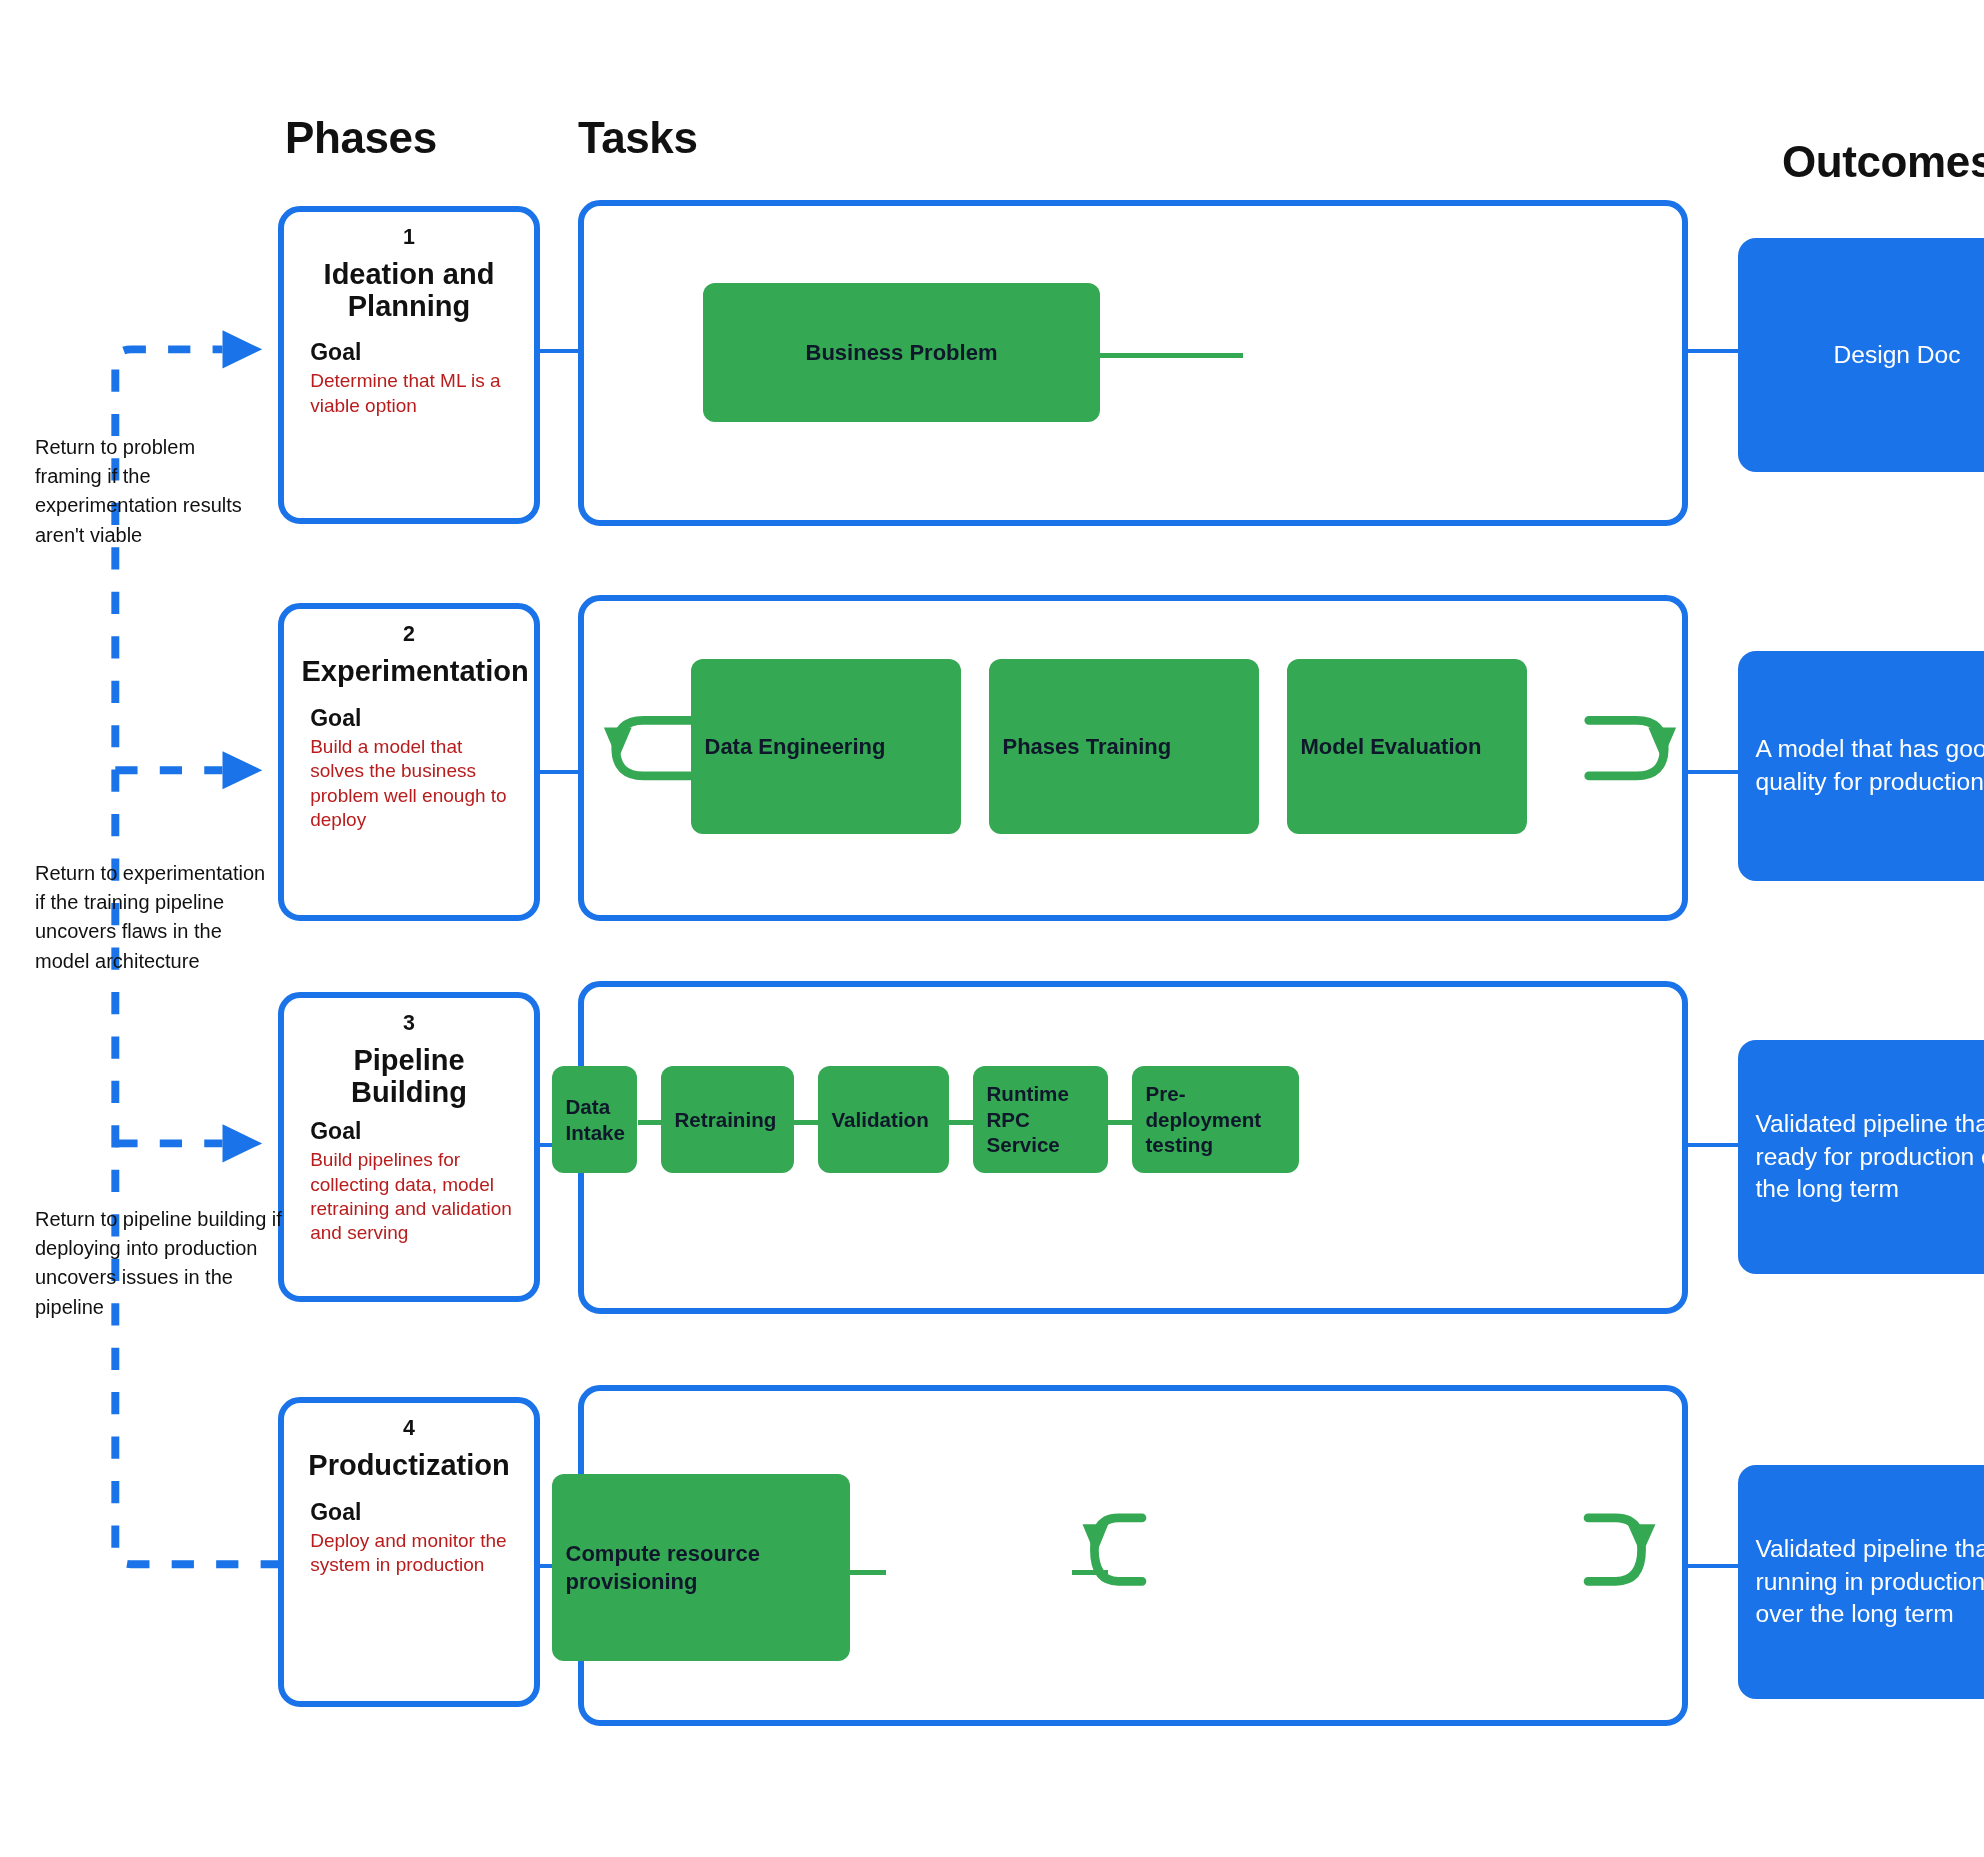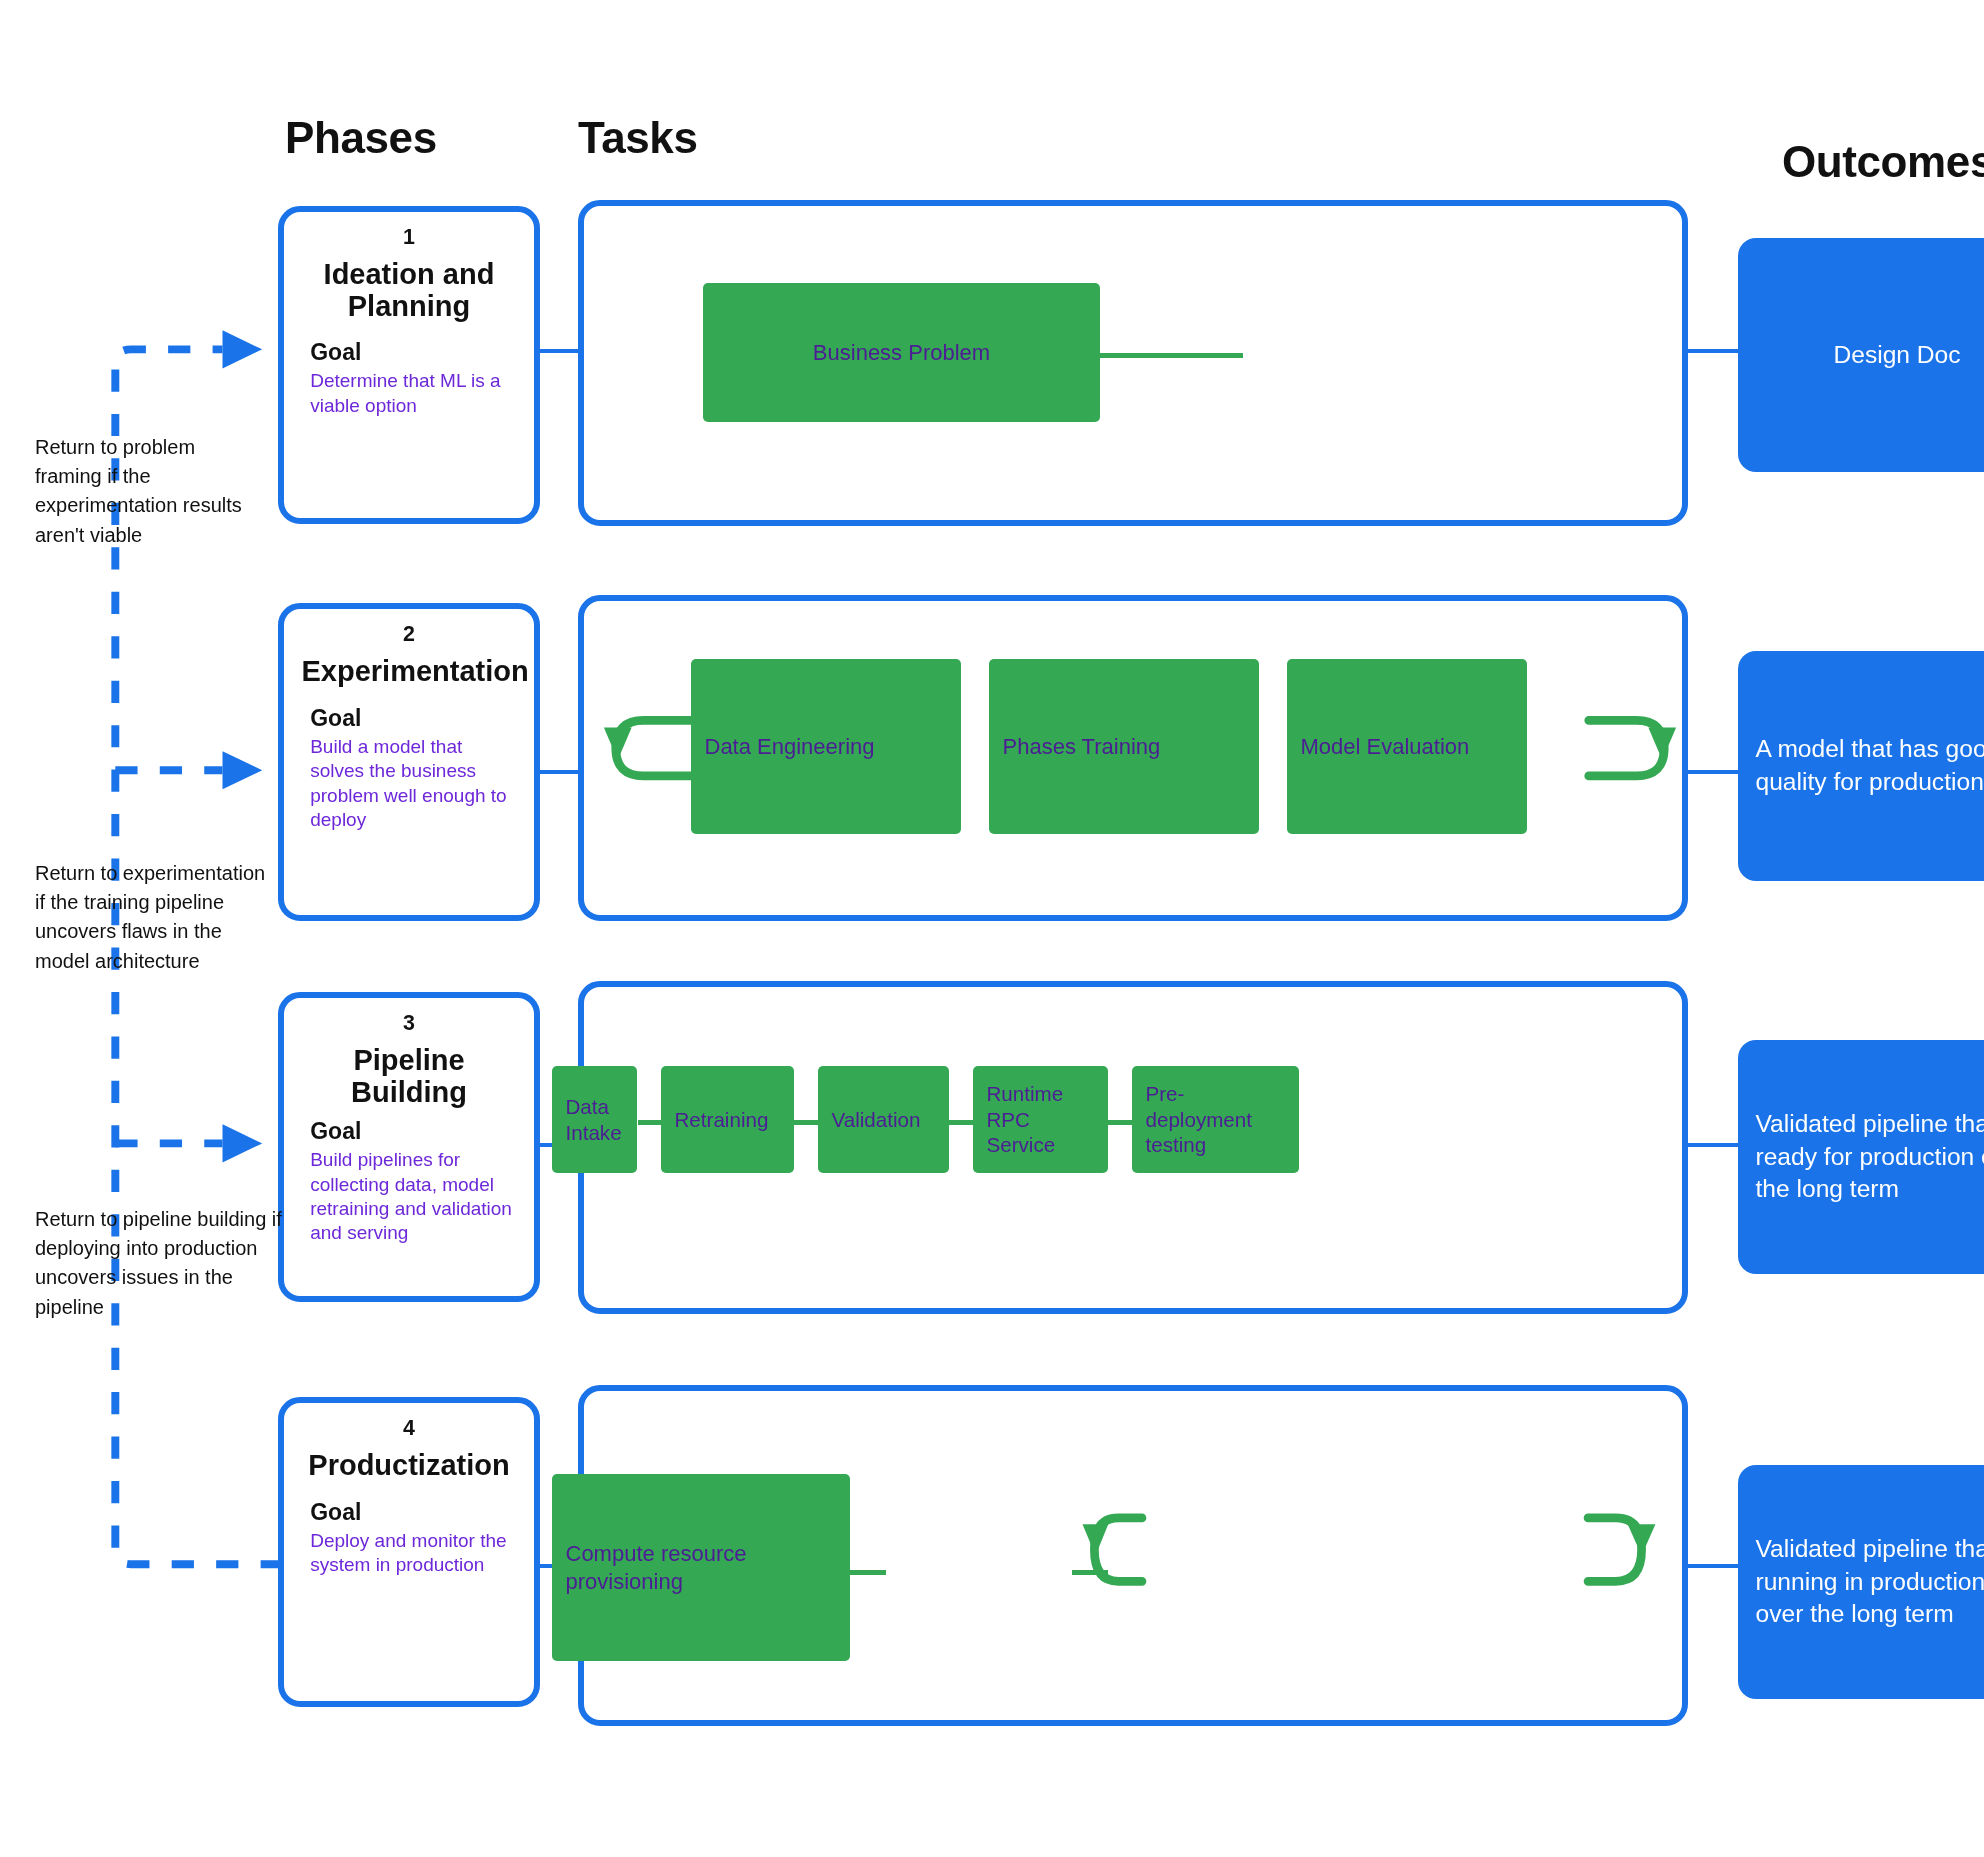--- a/index.html
+++ b/index.html
@@ -57,47 +57,47 @@
   .phase-goal-label{
     font-size:23px;
     font-weight:bold;
     color:#111111;
     line-height:1.1;
     margin:0 0 4px 0;
   }
   .phase-goal-text{
     font-size:19px;
     font-weight:normal;
-    color:#6d28d9;
+    color:#b91c1c;
     line-height:1.28;
     margin:0;
   }
 
   
   .tasks-panel{
     position:absolute;
     box-sizing:border-box;
     border:6.4px solid #1a73e8;
     border-radius:22px;
     background:#ffffff;
   }
 
   
   .task-box{
     position:absolute;
     box-sizing:border-box;
     background:#34a853;
-    border-radius:5px;
-    color:#4c1d95;
+    border-radius:12px;
+    color:#0f172a;
     display:flex;
     align-items:center;
     padding:0 13.5px;
     font-size:22px;
     line-height:1.24;
-    font-weight:normal;
+    font-weight:bold;
   }
   .task-box.center{justify-content:center;text-align:center;}
 
   
   .task-link{
     position:absolute;
     background:#34a853;
     height:4.8px;
   }
 

